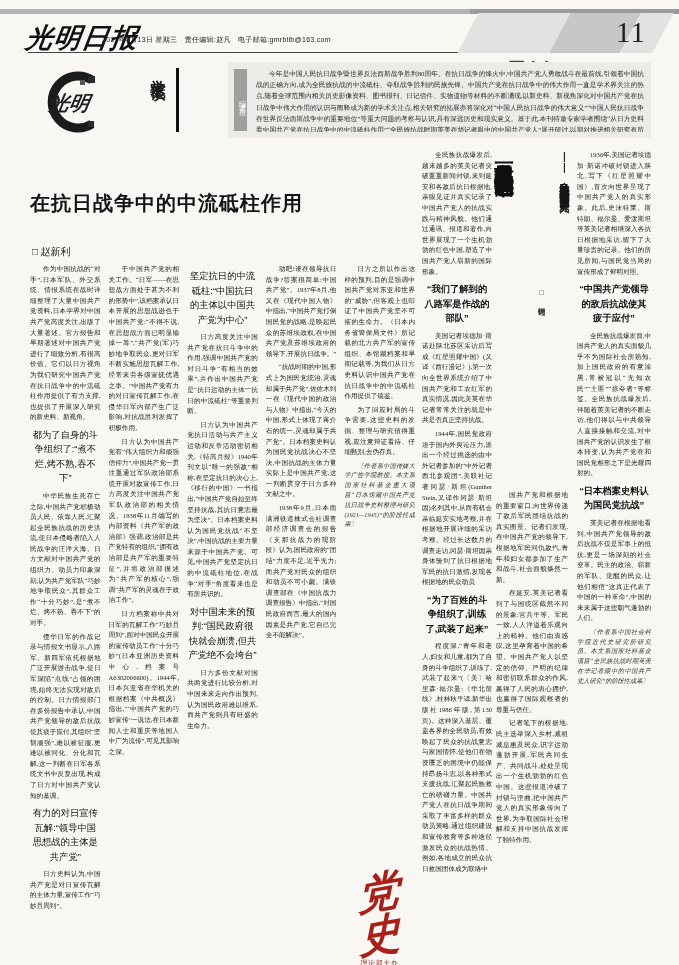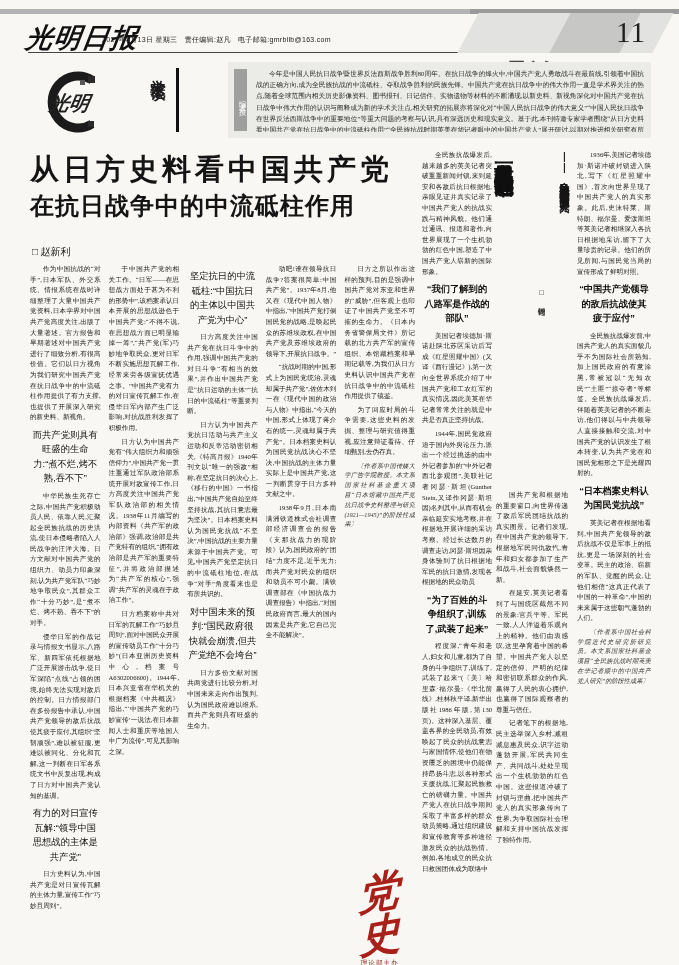--- a/index.html
+++ b/index.html
@@ -23,21 +23,21 @@
   .acad-text{position:absolute;left:118px;top:2px;writing-mode:vertical-rl;font-size:15px;font-weight:900;letter-spacing:2px;font-family:"Liberation Sans",sans-serif;}
   .acad-bar{position:absolute;left:146px;top:2px;width:2.5px;height:64px;background:#111;}
   .ed-box{position:absolute;left:228px;top:62px;width:423px;height:76px;background:#ebebe8;}
   .ed-tab{position:absolute;left:6px;top:7px;width:13px;height:62px;background:#9f9f9d;color:#fff;writing-mode:vertical-rl;text-align:center;font-size:7.5px;letter-spacing:4px;font-family:"Liberation Sans",sans-serif;}
   .ed-body{position:absolute;left:28px;top:6px;width:388px;height:64px;font-size:6.7px;line-height:11.2px;text-align:justify;color:#2a2a2a;overflow:hidden;}
   .ed-body::first-line{}
   .ed-indent{display:inline-block;width:13px;}
 
   
   .hl1{position:absolute;left:30px;top:150px;font-size:29px;font-weight:900;letter-spacing:4px;color:#141414;font-family:"Liberation Sans",sans-serif;white-space:nowrap;}
-  .hl2{position:absolute;left:30px;top:190px;font-size:24px;font-weight:900;letter-spacing:1px;color:#141414;font-family:"Liberation Sans",sans-serif;white-space:nowrap;}
+  .hl2{position:absolute;left:30px;top:190px;font-size:20px;font-weight:900;letter-spacing:1px;color:#141414;font-family:"Liberation Sans",sans-serif;white-space:nowrap;}
   .l-author{position:absolute;left:32px;top:245px;font-size:10px;color:#222;font-family:Liberation Serif, serif;}
 
   .lcols{position:absolute;left:30px;top:264px;width:385px;height:696px;display:flex;gap:8px;}
   .col{width:71px;height:696px;overflow:hidden;text-align:justify;}
   .col p{margin:0 0 3px;font-size:6.6px;line-height:10.6px;text-indent:13px;color:#222;}
   .col h4{margin:5px 1px 5px;font-size:9.3px;line-height:14.5px;font-weight:400;text-align:center;font-family:"Liberation Sans",sans-serif;color:#111;text-indent:0;}
   .col5wrap{width:71px;height:696px;display:flex;flex-direction:column;}
   .col5text{flex:1;overflow:hidden;text-align:justify;}
   .col5text p{margin:0 0 3px;font-size:6.6px;line-height:10.6px;text-indent:13px;color:#222;}
   .col5text p.note{font-size:6.2px;line-height:9.8px;color:#333;font-style:italic;}
@@ -85,28 +85,27 @@
     </svg>
     <div class="acad-text">学术笔谈</div>
     <div class="acad-bar"></div>
   </div>
 
   <div class="ed-box">
     <div class="ed-tab">编者按</div>
     <div class="ed-body"><span class="ed-indent"></span><span>今年是中国人民抗日战争暨世界反法西斯战争胜利80周年。在抗日战争的烽火中,中国共产党人勇敢战斗在最前线,引领着中国抗战的正确方向,成为全民族抗战的中流砥柱、夺取战争胜利的民族先锋。中国共产党在抗日战争中的伟大作用一直是学术界关注的热点,随着全球范围内相关历史影像资料、图书报刊、日记信件、实物遗物等材料的不断涌现,以新史料、新视角深化对中国共产党在抗日战争中伟大作用的认识与阐释成为新的学术关注点,相关研究的拓展亦将深化对“中国人民抗日战争的伟大意义”“中国人民抗日战争在世界反法西斯战争中的重要地位”等重大问题的考察与认识,具有深远历史和现实意义。基于此,本刊特邀专家学者围绕“从日方史料看中国共产党在抗日战争中的中流砥柱作用”“全民族抗战时期英美在华记者眼中的中国共产党人”展开研讨,以期对推进相关研究有所启迪。</span></div>
   </div>
 
-  <div class="hl1">从日方史料看中国共产党</div>
   <div class="hl2">在抗日战争中的中流砥柱作用</div>
   <div class="l-author">□ 赵新利</div>
 
   <div class="lcols">
     <div class="col">
         <p>作为中国抗战的“对手”,日本军队、外交系统、情报系统在战时详细整理了大量中国共产党资料,日本学界对中国共产党高度关注,出版了大量著述。官方报告和早期著述对中国共产党进行了细致分析,有很高价值。它们以日方视角为我们研究中国共产党在抗日战争中的中流砥柱作用提供了有力支撑,也提供了开展深入研究的新史料、新视角。</p>
-        <h4>而共产党则具有旺盛的生命力:“煮不烂,烤不熟,吞不下”</h4>
+        <h4>都为了自身的斗争组织了:“煮不烂,烤不熟,吞不下”</h4>
         <p>中华民族生死存亡之际,中国共产党积极动员人民、依靠人民,汇聚起全民族抗战的历史洪流,使日本侵略者陷入人民战争的汪洋大海。日方文献对中国共产党的组织力、动员力印象深刻,认为共产党军队“巧妙地争取民众”,其群众工作“十分巧妙”,是“煮不烂、烤不熟、吞不下”的对手。</p>
         <p>侵华日军的作战记录与情报文书显示,八路军、新四军依托根据地广泛开展游击战争,使日军深陷“点线”占领的困境,始终无法实现对敌后的控制。日方情报部门在多份报告中承认,中国共产党领导的敌后抗战使其疲于应付,其组织“坚韧顽强”,难以被征服,更难以被同化、分化和瓦解,这一判断在日军各系统文书中反复出现,构成了日方对中国共产党认知的基调。</p>
         <h4>有力的对日宣传瓦解:“领导中国思想战的主体是共产党”</h4>
         <p>日方史料认为,中国共产党是对日宣传瓦解的主体力量,宣传工作“巧妙且周到”。</p>
       </div>
     <div class="col">
         <p>于中国共产党的相关工作。“日军——在思想战方面处于甚为不利的形势中”,该档案承认日本开展的思想战逊色于中国共产党:“不得不说,在思想战方面已明显输掉一筹”,“共产党(军)巧妙地争取民众,更对日军不断实施思想瓦解工作,经常来劳各级宣抚优遇之事。”中国共产党有力的对日宣传瓦解工作,在侵华日军内部产生广泛影响,对抗战胜利发挥了积极作用。</p>
         <p>日方认为中国共产党有“伟大组织力和顽强信仰力”,中国共产党一贯注重通过军队政治部系统开展对敌宣传工作,日方高度关注中国共产党军队政治部的相关情况。1938年11月编写的内部资料《共产军的政治部》强调,政治部是共产党特有的组织,“拥有政治部是共产军的重要特征”,并将政治部描述为“共产军的核心”,强调“共产军的灵魂在于政治工作”。</p>
         <p>日方档案称中共对日军的瓦解工作“巧妙且周到”,面对中国民众开展的宣传动员工作“十分巧妙”(日本亚洲历史资料中心,档案号A6302006600)。1944年,日本兴亚省在华机关的根据档案《中共概况》指出,“‘中国共产党的巧妙宣传’一说法,在日本新闻人士和重庆等地国人中广为流传”,可见其影响之深。</p>
       </div>

